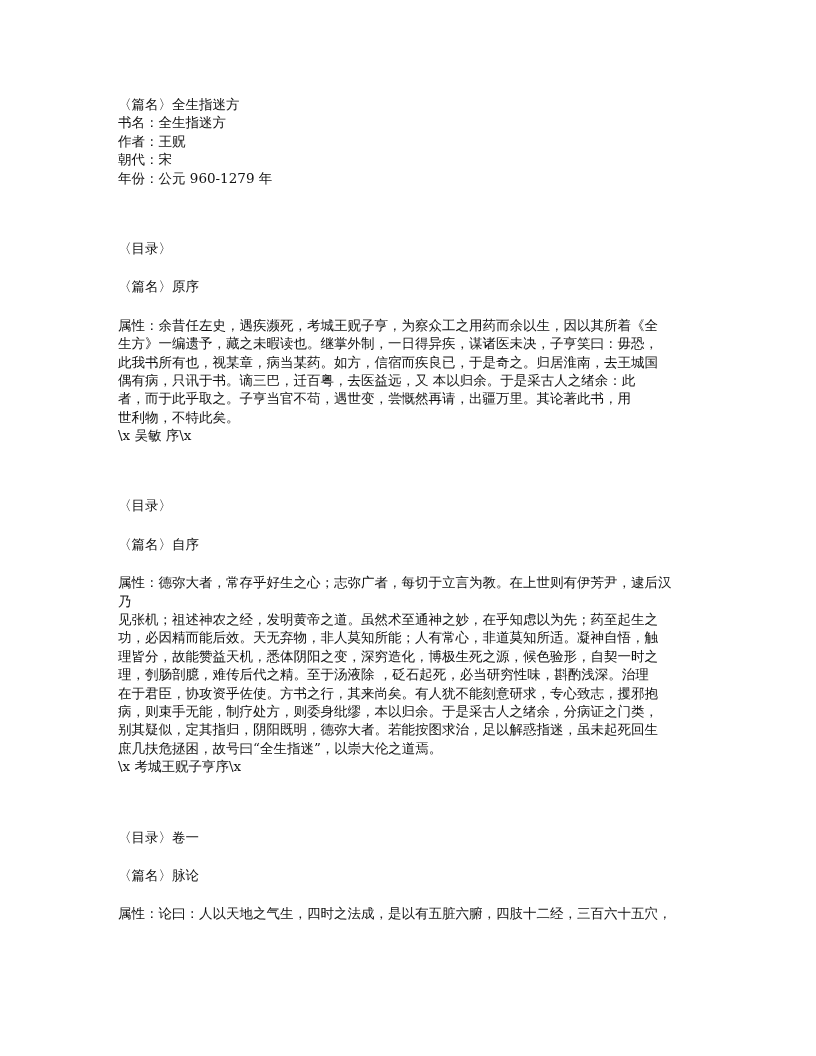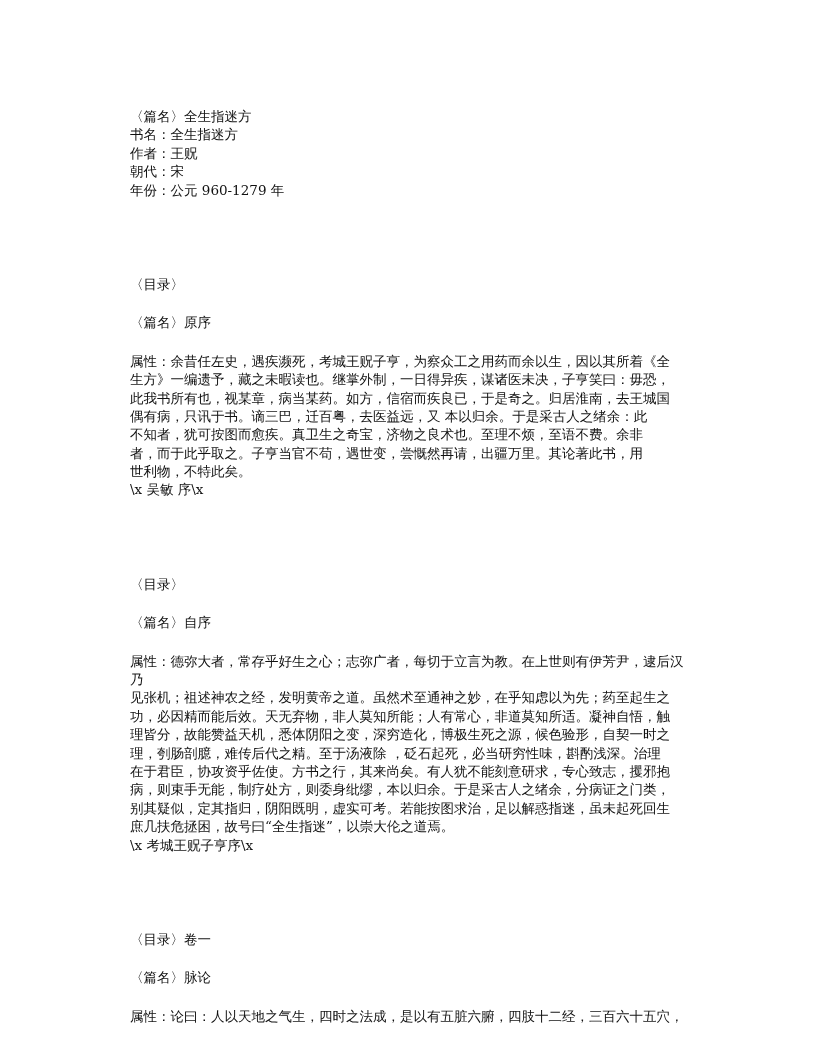--- a/index.html
+++ b/index.html
@@ -23,21 +23,21 @@
     }
     .line {
       font-size: 13.5px;
       line-height: 18.4px;
       height: 18.4px;
       white-space: nowrap;
       letter-spacing: 0px;
     }
     .gap-sm { height: 20px; }
     .gap-lg { height: 52px; }
-    .block { margin: 12px; }
+    .block { margin: 0; }
   </style>
 </head>
 <body>
 
 <div class="page">
 
   <div class="block">
     <div class="line">〈篇名〉全生指迷方</div>
     <div class="line">书名：全生指迷方</div>
     <div class="line">作者：王贶</div>
@@ -50,21 +50,20 @@
   <div class="block">
     <div class="line">〈目录〉</div>
     <div class="gap-sm"></div>
     <div class="line">〈篇名〉原序</div>
     <div class="gap-sm"></div>
     <div>
       <div class="line">属性：余昔任左史，遇疾濒死，考城王贶子亨，为察众工之用药而余以生，因以其所着《全</div>
       <div class="line">生方》一编遗予，藏之未暇读也。继掌外制，一日得异疾，谋诸医未决，子亨笑曰：毋恐，</div>
       <div class="line">此我书所有也，视某章，病当某药。如方，信宿而疾良已，于是奇之。归居淮南，去王城国</div>
       <div class="line">偶有病，只讯于书。谪三巴，迁百粤，去医益远，又 本以归余。于是采古人之绪余：此</div>
-      <div class="line">不知者，犹可按图而愈疾。真卫生之奇宝，济物之良术也。至理不烦，至语不费。余非</div>
       <div class="line">者，而于此乎取之。子亨当官不苟，遇世变，尝慨然再请，出疆万里。其论著此书，用</div>
       <div class="line">世利物，不特此矣。</div>
       <div class="line">\x 吴敏 序\x</div>
     </div>
   </div>
 
   <div class="gap-lg"></div>
 
   <div class="block">
     <div class="line">〈目录〉</div>
@@ -73,21 +72,21 @@
     <div class="gap-sm"></div>
     <div>
       <div class="line">属性：德弥大者，常存乎好生之心；志弥广者，每切于立言为教。在上世则有伊芳尹，逮后汉</div>
       <div class="line">乃</div>
       <div class="line">见张机；祖述神农之经，发明黄帝之道。虽然术至通神之妙，在乎知虑以为先；药至起生之</div>
       <div class="line">功，必因精而能后效。天无弃物，非人莫知所能；人有常心，非道莫知所适。凝神自悟，触</div>
       <div class="line">理皆分，故能赞益天机，悉体阴阳之变，深穷造化，博极生死之源，候色验形，自契一时之</div>
       <div class="line">理，刳肠剖臆，难传后代之精。至于汤液除 ，砭石起死，必当研穷性味，斟酌浅深。治理</div>
       <div class="line">在于君臣，协攻资乎佐使。方书之行，其来尚矣。有人犹不能刻意研求，专心致志，攫邪抱</div>
       <div class="line">病，则束手无能，制疗处方，则委身纰缪，本以归余。于是采古人之绪余，分病证之门类，</div>
-      <div class="line">别其疑似，定其指归，阴阳既明，虚实可考。若能按图求治，足以解惑指迷，虽未起死回生</div>
+      <div class="line">别其疑似，定其指归，阴阳既明，德弥大者。若能按图求治，足以解惑指迷，虽未起死回生</div>
       <div class="line">庶几扶危拯困，故号曰“全生指迷”，以崇大伦之道焉。</div>
       <div class="line">\x 考城王贶子亨序\x</div>
     </div>
   </div>
 
   <div class="gap-lg"></div>
 
   <div class="block">
     <div class="line">〈目录〉卷一</div>
     <div class="gap-sm"></div>

